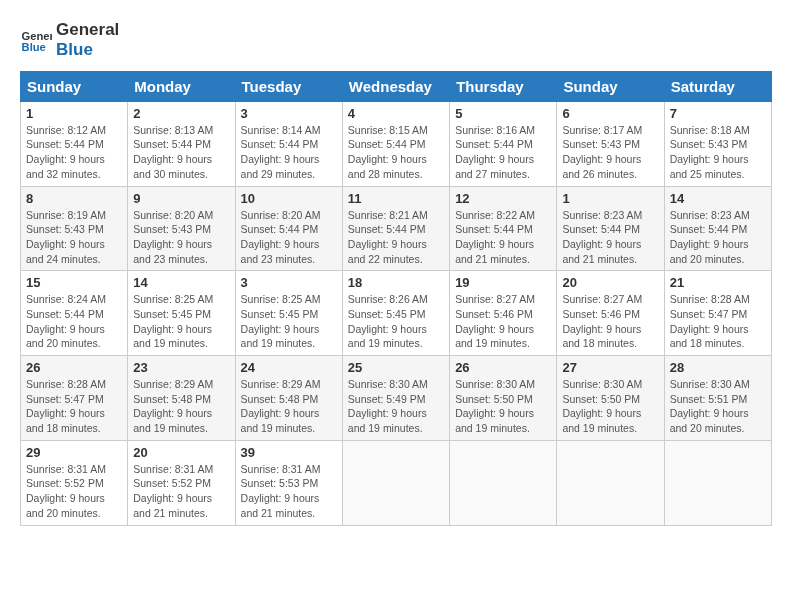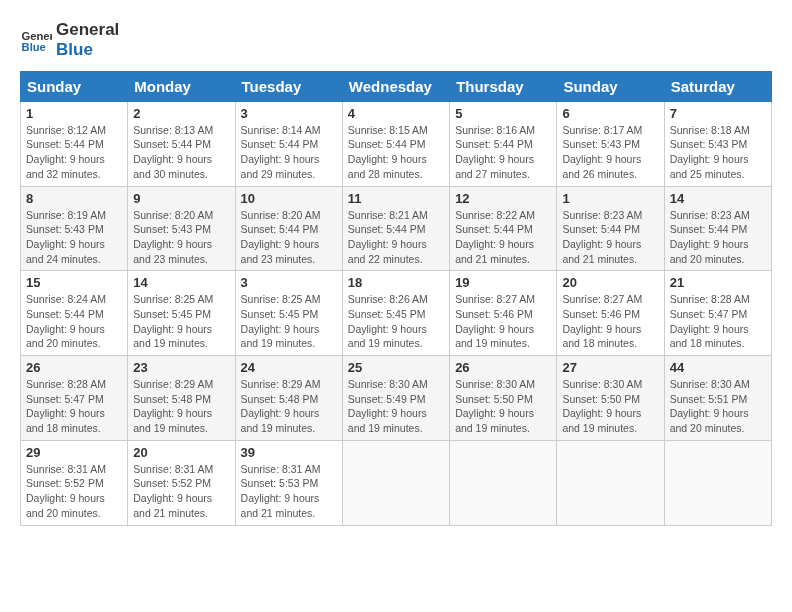--- a/index.html
+++ b/index.html
@@ -225,21 +225,21 @@
       </td>
         <td>
         <span class="day-number">26</span>
         <span class="day-content">Sunrise: 8:30 AM<br>Sunset: 5:50 PM<br>Daylight: 9 hours and 19 minutes.</span>
       </td>
         <td>
         <span class="day-number">27</span>
         <span class="day-content">Sunrise: 8:30 AM<br>Sunset: 5:50 PM<br>Daylight: 9 hours and 19 minutes.</span>
       </td>
         <td>
-        <span class="day-number">44</span>
+        <span class="day-number">28</span>
         <span class="day-content">Sunrise: 8:30 AM<br>Sunset: 5:51 PM<br>Daylight: 9 hours and 20 minutes.</span>
       </td>
       </tr>
       <tr>
         <td>
         <span class="day-number">29</span>
         <span class="day-content">Sunrise: 8:31 AM<br>Sunset: 5:52 PM<br>Daylight: 9 hours and 20 minutes.</span>
       </td>
         <td>
         <span class="day-number">20</span>

